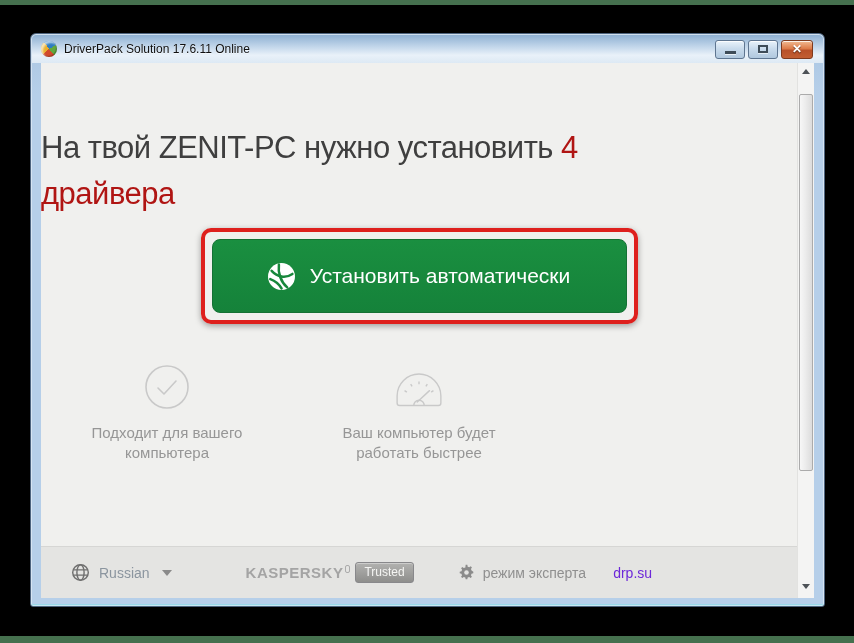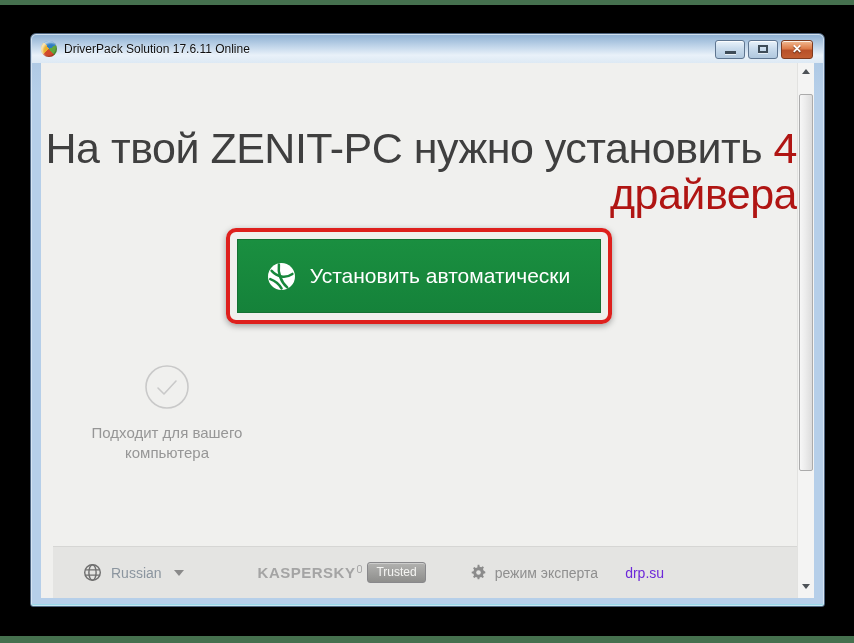--- a/index.html
+++ b/index.html
@@ -55,51 +55,50 @@
   .glyph-max { width:10px; height:8px; border:2px solid #3e4c58; box-shadow:0 1px 0 rgba(255,255,255,.6); }
   .glyph-x { color:#fff; font-size:12px; font-weight:bold; line-height:1; text-shadow:0 1px 1px rgba(60,20,5,.8); }
 
   
   .content {
     position:relative; width:773px; height:535px;
     background:#f0f0ee; overflow:hidden;
   }
   .scroll-area { position:absolute; left:0; top:0; width:756px; height:535px; }
 
-  .heading { margin-top:62px; text-align:right; font-size:43px; letter-spacing:-0.5px; color:#3f3f3f; line-height:46px; }
+  .heading { margin-top:62px; text-align:left; font-size:31px; letter-spacing:-0.5px; color:#3f3f3f; line-height:46px; }
   .heading .red { color:#b01513; }
 
   .btn-wrap { text-align:center; margin-top:11px; }
   .annotation-ring {
     display:inline-block; border:4px solid #de201d; border-radius:10px;
     padding:7px; box-shadow:0 2px 6px rgba(0,0,0,.35);
   }
   .install-btn {
-    width:364px; height:74px; border:1px solid #147134; border-radius:0;
+    width:415px; height:74px; border:1px solid #147134; border-radius:8px;
     background:linear-gradient(#1a8f40, #15823a);
     color:#fff; font-size:21px; font-family:"Liberation Sans", sans-serif;
     display:flex; align-items:center; justify-content:center; gap:15px;
     cursor:pointer;
   }
 
   .features { display:grid; grid-template-columns:1fr 1fr 1fr; margin-top:34px; }
   .feature { display:flex; flex-direction:column; align-items:center; }
   .feature-icon { height:52px; display:flex; align-items:flex-end; justify-content:center; }
   .feature-label { margin-top:13px; font-size:15px; line-height:20px; color:#969696; text-align:center; }
   .feature-label.w1 { max-width:172px; }
   .feature-label.w2 { max-width:192px; }
   .feature-label.w3 { max-width:218px; }
 
   
   .footer {
     position:absolute; left:0; bottom:0; width:756px; height:52px;
     background:#e4e4e2; border-top:1px solid #d6d6d4;
     display:flex; align-items:center; font-size:14px; color:#8f8f8f;
     padding:0 22px 0 30px;
-    margin-left:12px;
   }
   .lang { display:flex; align-items:center; gap:9px; cursor:pointer; }
   .lang-label { color:#8b959f; font-size:14px; }
   .caret { width:0; height:0; border-left:5px solid transparent; border-right:5px solid transparent; border-top:6px solid #8a8a8a; margin-left:3px; }
   .kaspersky { display:flex; align-items:center; margin-left:74px; }
   .k-brand { font-weight:bold; font-size:15px; letter-spacing:.5px; color:#a4a4a4; }
   .k-mark { width:5px; height:8px; border:1px solid #ababab; border-radius:2px; margin:-8px 0 0 2px; }
   .k-badge {
     margin-left:5px; padding:2px 8px 3px; border-radius:3px; border:1px solid #88888b;
     background:linear-gradient(#b2b2b0, #8e8e8c);
@@ -177,20 +176,31 @@
       <div class="features">
         <div class="feature">
           <div class="feature-icon">
             <svg width="46" height="46" viewBox="0 0 46 46" fill="none" stroke="#c9c9c9" stroke-width="1.6">
               <circle cx="23" cy="23" r="21"></circle>
               <path d="M14 24l6 6 12-13" stroke-linecap="round" stroke-linejoin="round"></path>
             </svg>
           </div>
           <div class="feature-label w1">Подходит для вашего компьютера</div>
         </div>
+        <div class="feature">
+          <div class="feature-icon">
+            <svg width="56" height="44" viewBox="0 0 64 48" fill="none" stroke="#c9c9c9" stroke-width="1.6">
+              <path d="M7 41 L7 33 A25 25 0 0 1 57 33 L57 41 Q57 44 54 44 L10 44 Q7 44 7 41 Z" stroke-linejoin="round"></path>
+              <path d="M15.5 27 l2.6 1.8 M22.5 19.5 l1.6 2.6 M32 16.5 l0 3.1 M41.5 19.5 l-1.6 2.6 M48.5 27 l-2.6 1.8"></path>
+              <path d="M30 40 L44 27" stroke-linecap="round"></path>
+              <path d="M26 44 A6 6 0 0 1 38 44"></path>
+            </svg>
+          </div>
+          <div class="feature-label w2">Ваш компьютер будет работать быстрее</div>
+        </div>
       </div>
     </div>
 
     <div class="footer">
       <div class="lang">
         <svg width="19" height="19" viewBox="0 0 20 20">
           <g fill="none" stroke="#6f6f6f" stroke-width="1.5">
             <circle cx="10" cy="10" r="8.2"></circle>
             <ellipse cx="10" cy="10" rx="3.8" ry="8.2"></ellipse>
             <path d="M2.2 7.2h15.6 M2.2 12.8h15.6"></path>

